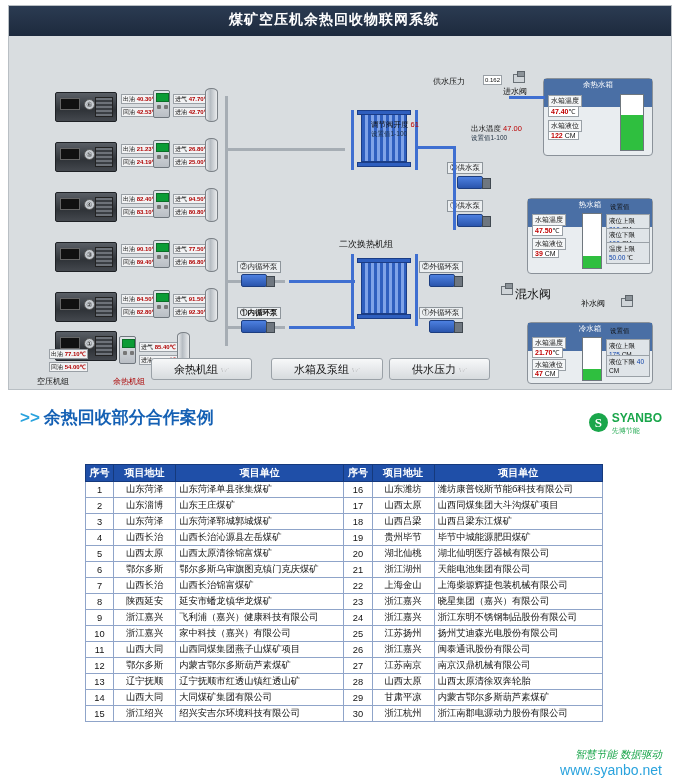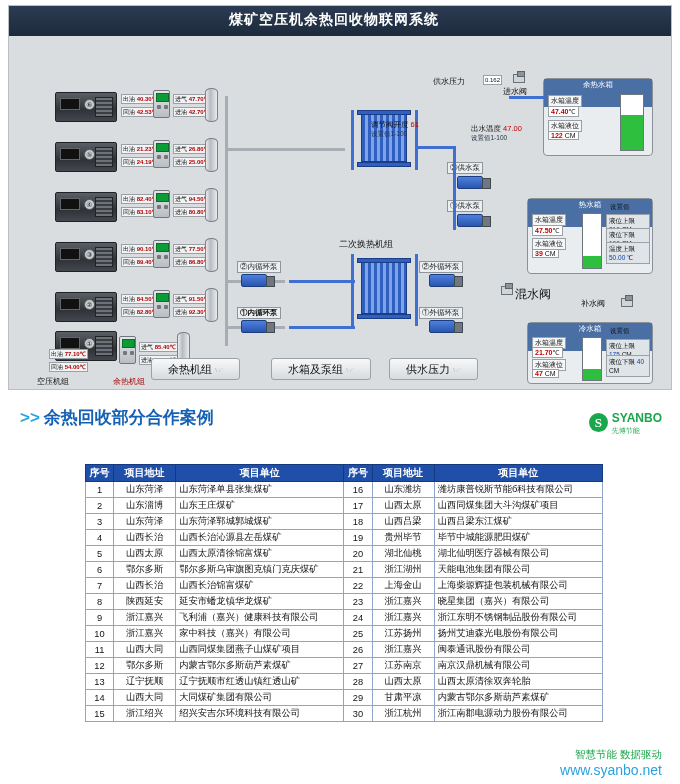--- a/index.html
+++ b/index.html
@@ -156,21 +156,21 @@
     content: ""; position: absolute; left: 3px; top: -4px; width: 6px; height: 4px;
     background: #8c9399; border: 1px solid #5c6369;
   }
 
   
   .sbtn {
     position: absolute; height: 22px; min-width: 78px;
     background: linear-gradient(180deg,#f7f8f9,#d7dbde);
     border: 1px solid #9aa1a7; border-radius: 3px;
     font-size: 11px; color: #111; text-align: center; line-height: 20px;
-    padding: 0 16px; cursor: pointer;
+    padding: 0 22px; cursor: pointer;
   }
   .sbtn .hand { font-size: 9px; color: #333; }
 
   
   .cases { position: absolute; left: 0; top: 400px; width: 680px; }
   .cases-head { position: relative; height: 34px; }
   .cases-title {
     position: absolute; left: 20px; top: 6px;
     font-size: 17px; font-weight: bold; color: #1460b4;
   }
@@ -199,21 +199,21 @@
   table.cases-table td {
     border: 1px solid #8fa4c9; height: 16px; padding: 0 3px; background: #fff;
   }
   td.c-no { width: 28px; text-align: center; }
   td.c-loc { width: 62px; text-align: center; }
   td.c-unit { width: 168px; text-align: left; padding-left: 6px; }
 
   .footer {
     position: absolute; right: 18px; bottom: 6px; text-align: right;
   }
-  .footer .f1 { font-size: 10.5px; color: #1aa64b; }
+  .footer .f1 { font-size: 10.5px; color: #1aa64b; font-style: italic; }
   .footer .f2 { font-size: 14px; color: #2aa3dd; }
 </style>
 </head>
 <body>
 
 <div class="page">
 
   <div class="scada">
     <div class="scada-header">
       <div class="scada-title">煤矿空压机余热回收物联网系统</div>

